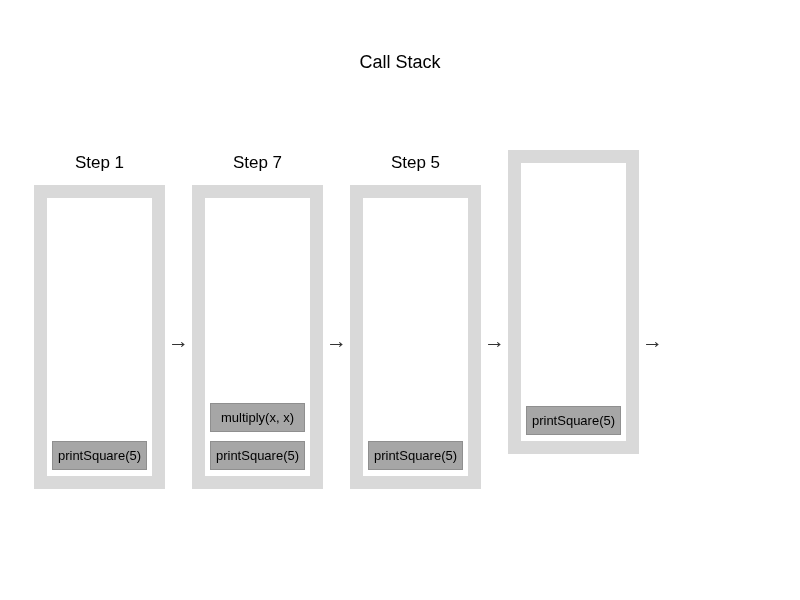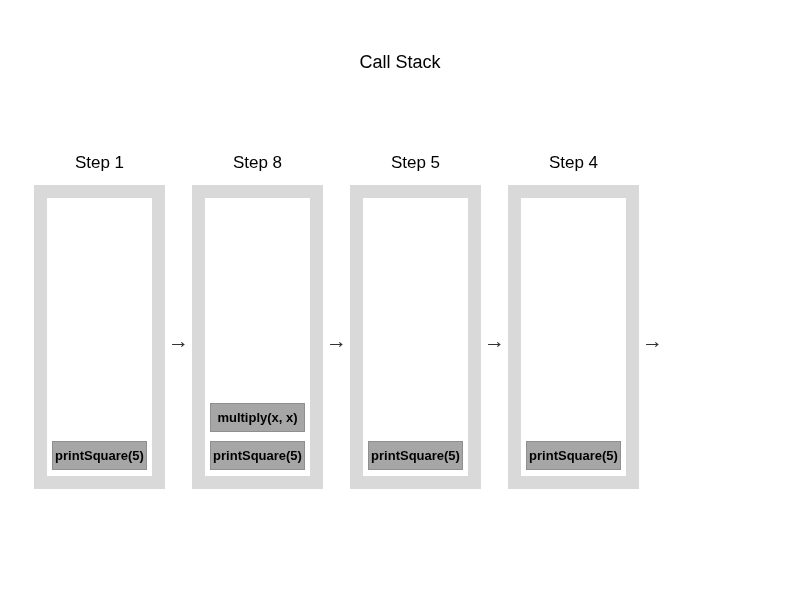--- a/index.html
+++ b/index.html
@@ -51,21 +51,20 @@
     line-height: 26px;
     text-align: center;
     font-size: 17px;
     margin-bottom: 9px;
   }
 
   .stack-container {
     height: 304px;
     background: var(--container-gray);
     padding: 13px;
-    font-weight: bold;
   }
 
   .stack-inner {
     width: 100%;
     height: 100%;
     background: #ffffff;
     display: flex;
     flex-direction: column;
     justify-content: flex-end;
     gap: 9px;
@@ -112,21 +111,21 @@
   <div class="stack-frame">printSquare(5)</div>
 </div>
     </div>
   </div>
 
   <div class="arrow-cell">
     <div class="arrow">→</div>
   </div>
 
   <div class="step">
-    <div class="step-label">Step 8</div>
+    <div class="step-label">Step 7</div>
     <div class="stack-container">
       <div class="stack-inner">
   <div class="stack-frame">multiply(x, x)</div>
 
   <div class="stack-frame">printSquare(5)</div>
 </div>
     </div>
   </div>
 
   <div class="arrow-cell">
@@ -141,21 +140,20 @@
   <div class="stack-frame">printSquare(5)</div>
 </div>
     </div>
   </div>
 
   <div class="arrow-cell">
     <div class="arrow">→</div>
   </div>
 
   <div class="step">
-    <div class="step-label">Step 4</div>
     <div class="stack-container">
       <div class="stack-inner">
   <div class="stack-frame">printSquare(5)</div>
 </div>
     </div>
   </div>
 
   <div class="arrow-cell">
     <div class="arrow">→</div>
   </div>

